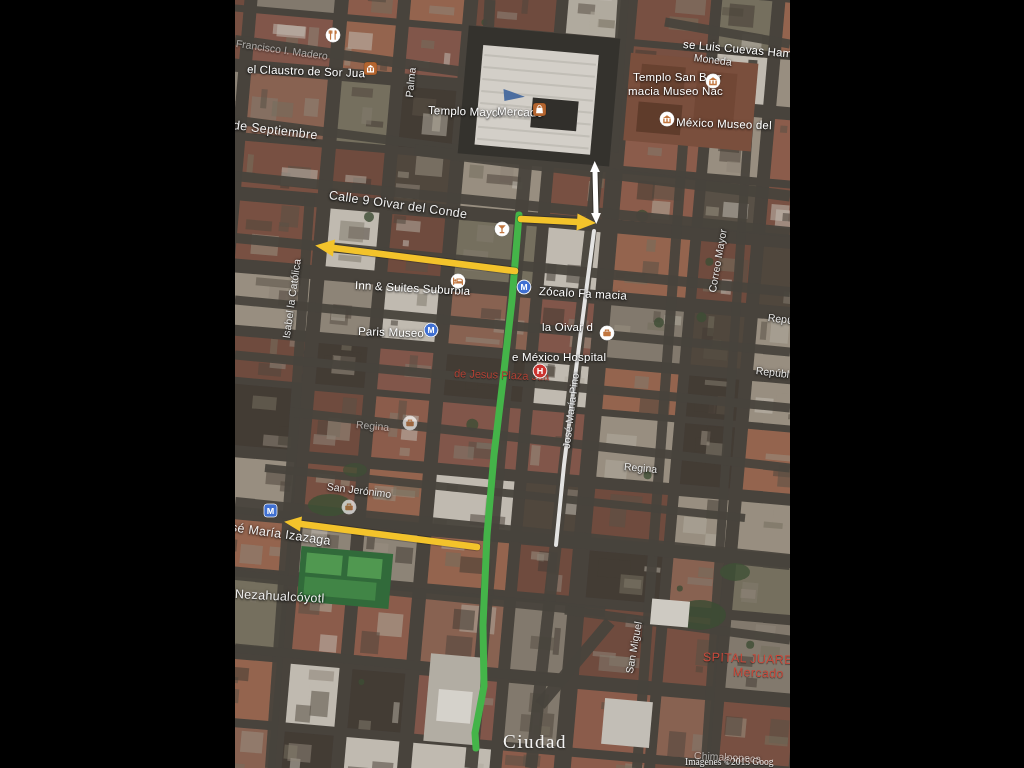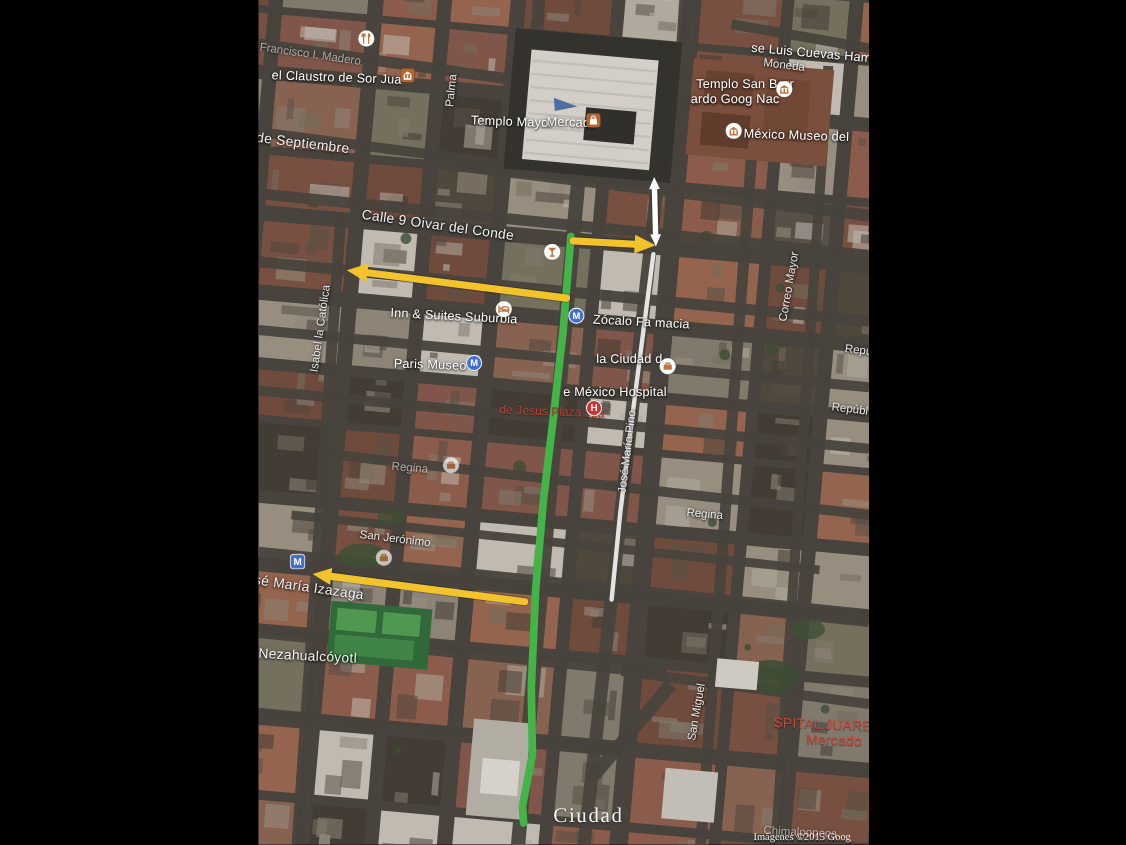--- a/index.html
+++ b/index.html
@@ -855,31 +855,31 @@
     <div id="labels" class="labels-layer">
         <div class="map-label s-street faint" style="left: 1px; top: 38px; transform: rotate(8deg);">Francisco I. Madero</div>
         <div class="map-label s-poi" style="left: 12px; top: 64px; transform: rotate(2deg);">el Claustro de Sor Jua</div>
         <div class="map-label s-street-lg" style="left: -2px; top: 119px; transform: rotate(7deg);">de Septiembre</div>
         <div class="map-label s-street-v" style="left: 174px; top: 92px; transform: rotate(-84deg);">Palma</div>
         <div class="map-label s-poi" style="left: 193px; top: 105px; transform: rotate(2deg);">Templo Mayor</div>
         <div class="map-label s-poi" style="left: 262px; top: 106px; transform: rotate(2deg);">Mercado</div>
         <div class="map-label s-poi" style="left: 448px; top: 39px; transform: rotate(5deg);">se Luis Cuevas  Hampto</div>
         <div class="map-label s-street" style="left: 459px; top: 52px; transform: rotate(7deg);">Moneda</div>
         <div class="map-label s-poi" style="left: 398px; top: 72px; transform: rotate(0deg);">Templo San Berr</div>
-        <div class="map-label s-poi" style="left: 393px; top: 86px; transform: rotate(0deg);">ardo Goog Nac</div>
+        <div class="map-label s-poi" style="left: 393px; top: 86px; transform: rotate(0deg);">macia Museo Nac</div>
         <div class="map-label s-poi" style="left: 441px; top: 117px; transform: rotate(2deg);">México  Museo del</div>
         <div class="map-label s-street-v" style="left: 477px; top: 287px; transform: rotate(-80deg);">Correo Mayor</div>
         <div class="map-label s-street" style="left: 533px; top: 312px; transform: rotate(7deg);">Repú</div>
         <div class="map-label s-street" style="left: 521px; top: 365px; transform: rotate(7deg);">Repúbl</div>
         <div class="map-label s-street-lg" style="left: 94px; top: 189px; transform: rotate(8deg);">Calle 9 Oivar del Conde</div>
         <div class="map-label s-street-v" style="left: 51px; top: 333px; transform: rotate(-82deg);">Isabel la Católica</div>
         <div class="map-label s-poi" style="left: 120px; top: 280px; transform: rotate(3deg);">Inn &amp; Suites  Suburbia</div>
         <div class="map-label s-poi" style="left: 304px; top: 286px; transform: rotate(3deg);">Zócalo Fa macia</div>
         <div class="map-label s-poi" style="left: 123px; top: 326px; transform: rotate(2deg);">Paris  Museo</div>
-        <div class="map-label s-poi" style="left: 307px; top: 322px; transform: rotate(0deg);">la  Ciudad d</div>
+        <div class="map-label s-poi" style="left: 307px; top: 322px; transform: rotate(0deg);">la  Oivar d</div>
         <div class="map-label s-poi" style="left: 277px; top: 352px; transform: rotate(0deg);">e México  Hospital</div>
         <div class="map-label s-red" style="left: 219px; top: 368px; transform: rotate(2deg);">de Jesus Plaza Jua</div>
         <div class="map-label s-street-v" style="left: 331px; top: 443px; transform: rotate(-83deg);">José María Pino</div>
         <div class="map-label s-street faint" style="left: 121px; top: 419px; transform: rotate(5deg);">Regina</div>
         <div class="map-label s-street" style="left: 389px; top: 461px; transform: rotate(5deg);">Regina</div>
         <div class="map-label s-street" style="left: 92px; top: 481px; transform: rotate(7deg);">San Jerónimo</div>
         <div class="map-label s-street-lg" style="left: -4px; top: 521px; transform: rotate(8deg);">sé María Izazaga</div>
         <div class="map-label s-street-lg" style="left: 0px; top: 588px; transform: rotate(3deg);">Nezahualcóyotl</div>
         <div class="map-label s-street-v" style="left: 394px; top: 668px; transform: rotate(-80deg);">San Miguel</div>
         <div class="map-label s-red-lg" style="left: 468px; top: 651px; transform: rotate(2deg);">SPITAL JUAREZ</div>

